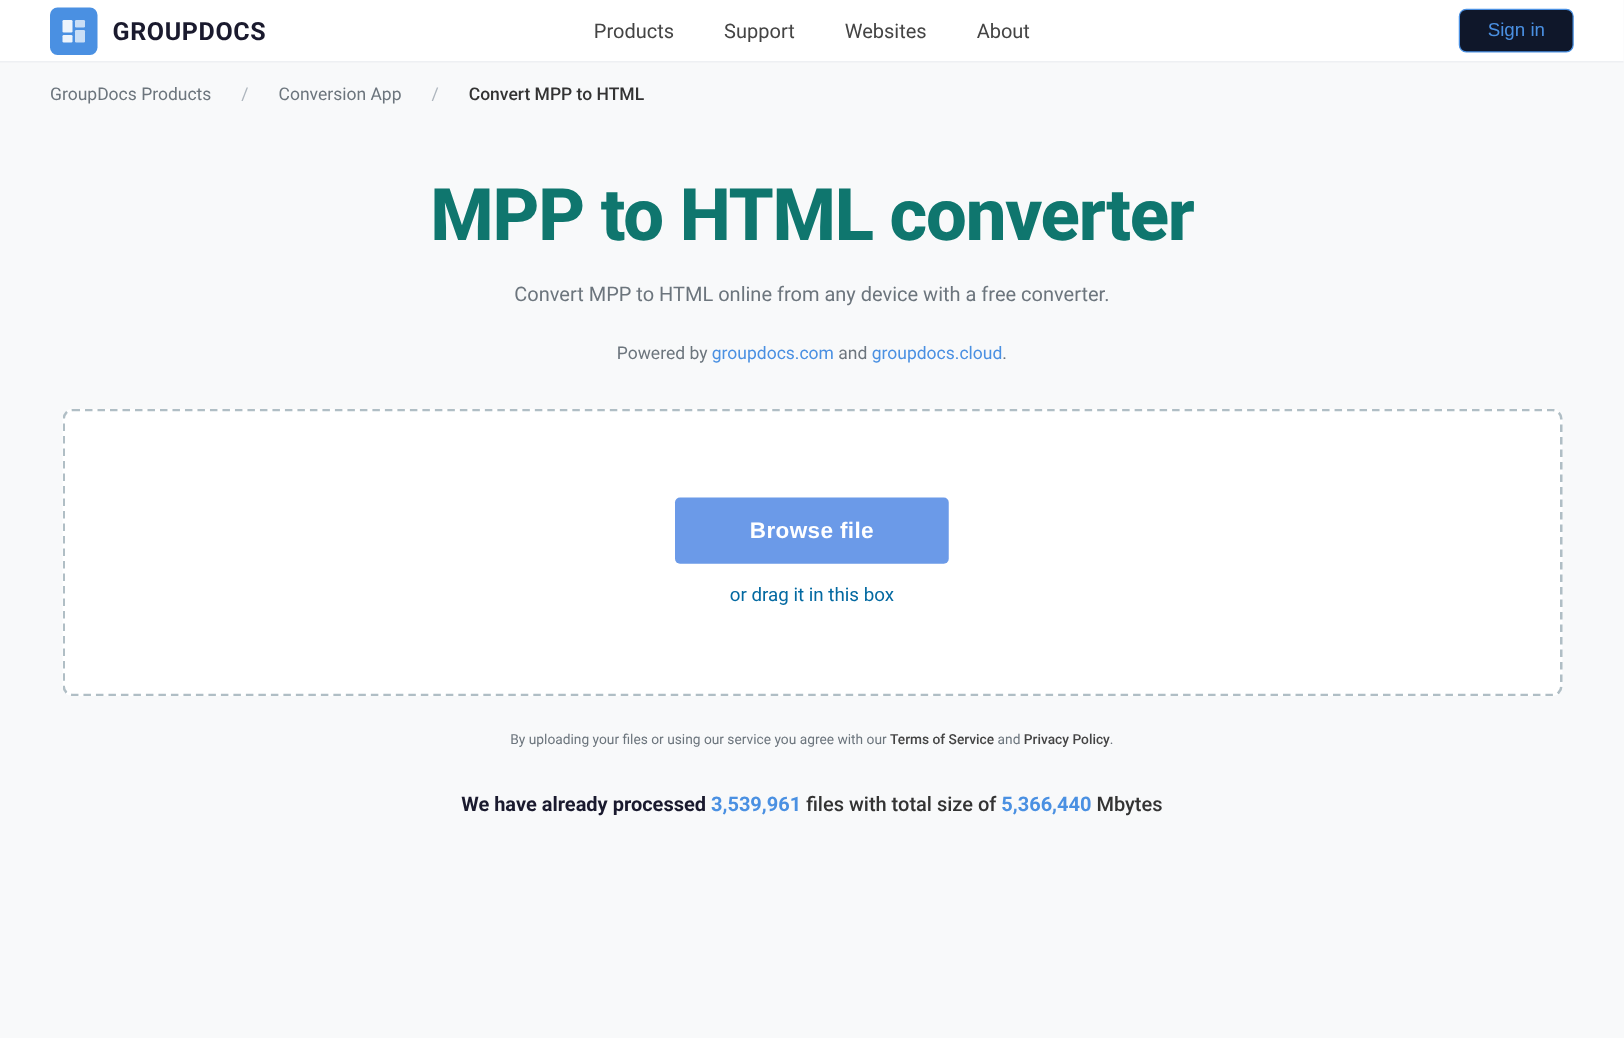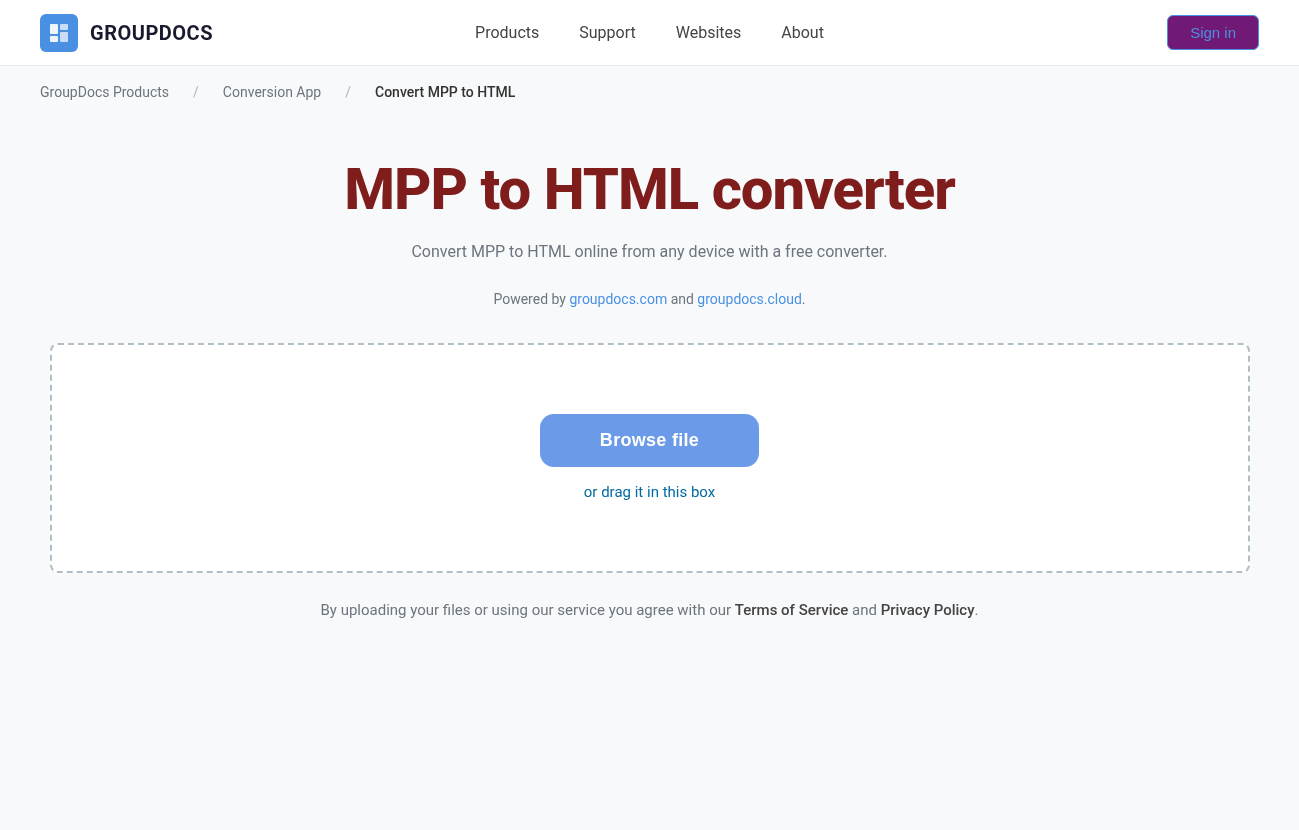--- a/index.html
+++ b/index.html
@@ -14,21 +14,21 @@
       color: #333;
       min-height: 830px;
       width: 1299px;
     }
 
     
     .header {
       background-color: #fff;
       border-bottom: 1px solid #e9ecef;
       padding: 0 40px;
-      height: 66px;
+      height: 50px;
       display: flex;
       align-items: center;
       justify-content: space-between;
     }
 
     .header-left {
       display: flex;
       align-items: center;
       gap: 12px;
     }
@@ -66,21 +66,21 @@
       font-size: 16px;
       color: #444;
       cursor: pointer;
       text-decoration: none;
       padding: 8px 0;
     }
 
     .sign-in-btn {
       border: 1.5px solid #4a90e2;
       color: #4a90e2;
-      background: #701a75;
+      background: #0f172a;
       padding: 8px 22px;
       border-radius: 6px;
       font-size: 15px;
       cursor: pointer;
       font-weight: 500;
     }
 
     
     .breadcrumb {
       padding: 18px 40px;
@@ -110,21 +110,21 @@
     .main {
       display: flex;
       flex-direction: column;
       align-items: center;
       padding: 40px 20px 40px;
     }
 
     .page-title {
       font-size: 58px;
       font-weight: 800;
-      color: #7f1d1d;
+      color: #0f766e;
       text-align: left;
       letter-spacing: -1px;
       margin-bottom: 20px;
       line-height: 1.1;
     }
 
     .page-subtitle {
       font-size: 16px;
       color: #6c757d;
       text-align: left;
@@ -157,36 +157,36 @@
       justify-content: center;
       gap: 16px;
       margin-bottom: 28px;
     }
 
     .browse-btn {
       background: #6b9ae8;
       color: #fff;
       border: none;
       padding: 16px 60px;
-      border-radius: 14px;
+      border-radius: 4px;
       font-size: 18px;
       font-weight: 600;
       cursor: pointer;
       letter-spacing: 0.3px;
     }
 
     .drag-text {
       font-size: 15px;
       color: #0369a1;
       text-align: center;
     }
 
     
     .terms-text {
-      font-size: 15px;
+      font-size: 11px;
       color: #6c757d;
       text-align: left;
       margin-bottom: 36px;
     }
 
     .terms-text a {
       color: #444;
       font-weight: 500;
       text-decoration: none;
     }
@@ -260,14 +260,21 @@
     <span class="drag-text">or drag it in this box</span>
   </div>
 
   <p class="terms-text">
     <span>By uploading your files or using our service you agree with our</span>
     <a href="#">Terms of Service</a>
     <span> and </span>
     <a href="#">Privacy Policy</a><span>.</span>
   </p>
 
+  <p class="stats-text">
+    <strong>We have already processed</strong>
+    <span class="highlight-blue">3,539,961</span>
+    <span>files with total size of</span>
+    <span class="highlight-blue">5,366,440</span>
+    <span>Mbytes</span>
+  </p>
 
 </main>
 
 </body></html>

